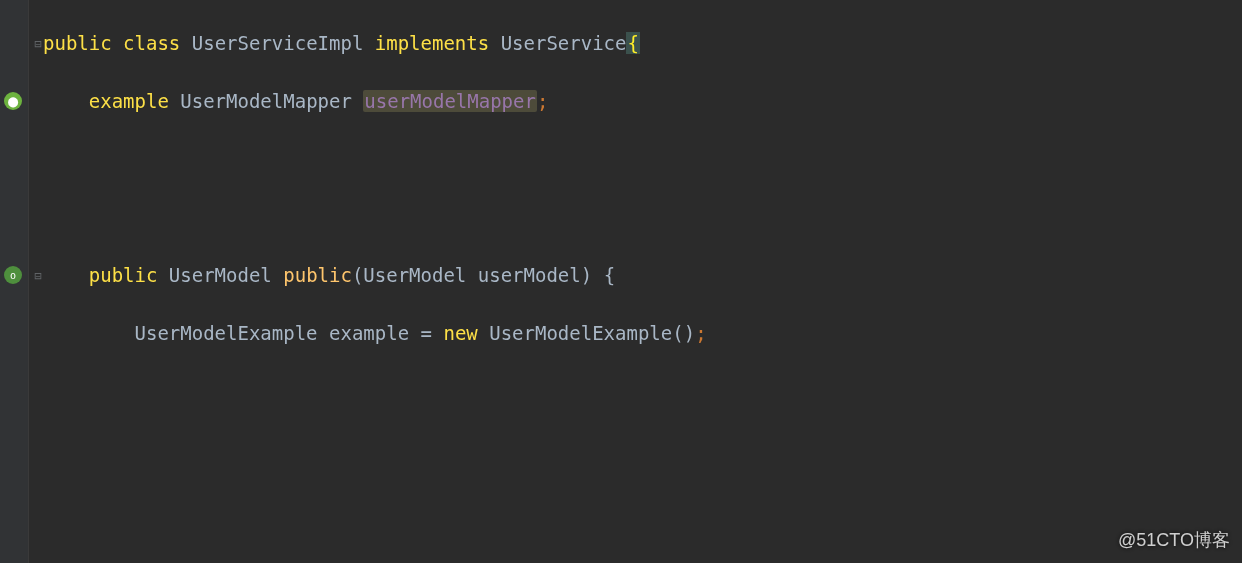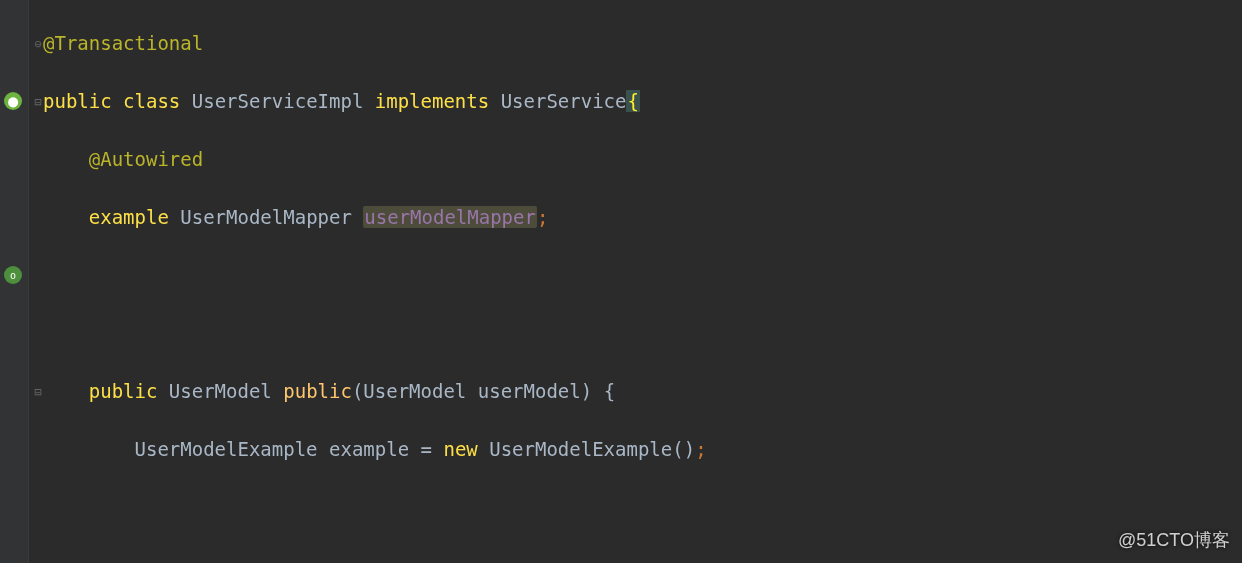--- a/index.html
+++ b/index.html
@@ -81,23 +81,21 @@
 </style>
 </head>
 <body>
 
 <div class="editor">
   <div class="gutter">
     <div class="gutter-icon" style="top:92px;background:#6db33f;color:#fff;">⬤</div>
     <div class="gutter-icon" style="top:266px;background:#4e8f3d;color:#fff;">o</div>
   </div>
   <div class="code">
-<span class="line"><span class="fold">⊖</span><span class="ann">@Transactional</span></span>
 <span class="line"><span class="fold">⊟</span><span class="kw">public</span> <span class="kw">class</span> <span class="id">UserServiceImpl</span> <span class="kw">implements</span> <span class="id">UserService</span><span class="brace-match">{</span></span>
-<span class="line"><span class="fold-line"> </span>    <span class="ann">@Autowired</span></span>
 <span class="line"><span class="fold-line"> </span>    <span class="kw">example</span> <span class="id">UserModelMapper</span> <span class="field-hl">userModelMapper</span><span class="semi">;</span></span>
 <span class="line"><span class="fold-line"> </span></span>
 <span class="line"><span class="fold-line"> </span></span>
 <span class="line"><span class="fold">⊟</span>    <span class="kw">public</span> <span class="id">UserModel</span> <span class="method">public</span><span class="paren">(</span><span class="id">UserModel</span> <span class="id">userModel</span><span class="paren">)</span> <span class="id">{</span></span>
 <span class="line"><span class="fold-line"> </span>        <span class="id">UserModelExample</span> <span class="id">example</span> <span class="id">=</span> <span class="kw">new</span> <span class="id">UserModelExample</span><span class="paren">(</span><span class="paren">)</span><span class="semi">;</span></span>
 
 
 
 
 

